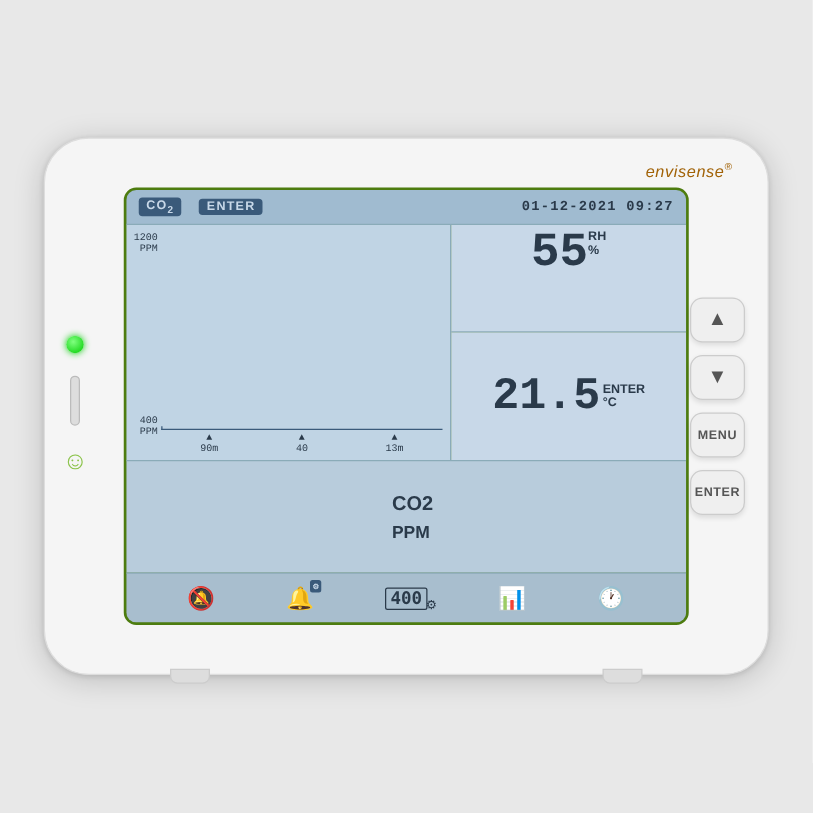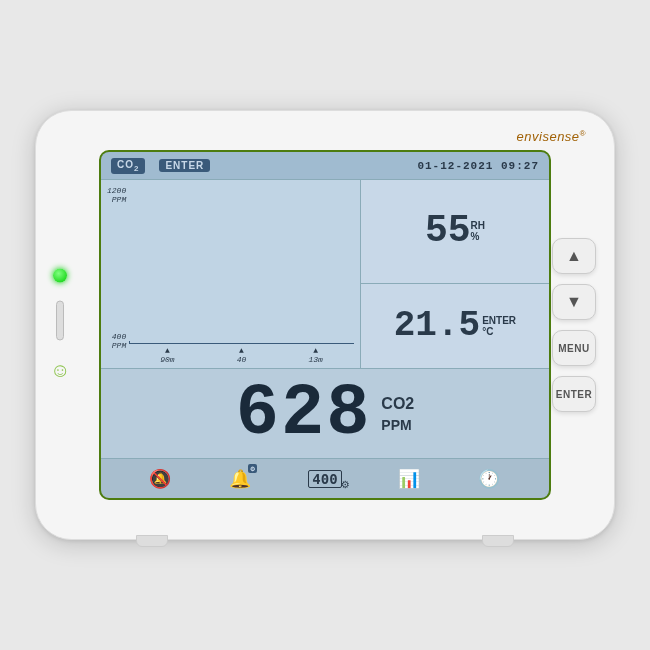--- a/index.html
+++ b/index.html
@@ -166,21 +166,20 @@
     }
 
     
     .chart-area {
       flex: 0 0 58%;
       border-right: 1px solid #8aabb8;
       padding: 6px 6px 4px 6px;
       display: flex;
       flex-direction: column;
       background: #c0d4e4;
-      font-style: italic;
     }
 
     .chart-wrapper {
       flex: 1;
       position: relative;
       display: flex;
       flex-direction: row;
       align-items: flex-end;
     }
 
@@ -239,23 +238,22 @@
     .info-panel {
       flex: 0 0 42%;
       display: flex;
       flex-direction: column;
     }
 
     .humidity-box {
       flex: 1;
       border-bottom: 1px solid #8aabb8;
       display: flex;
-      align-items: center;
-      justify-content: center;
-      padding: 22px 8px;
+      justify-content: center;
+      padding: 4px 8px;
       background: #c8d8e8;
     }
 
     .humidity-value {
       font-size: 38px;
       font-weight: bold;
       color: #2a3a4a;
       font-family: 'Courier New', monospace;
       line-height: 1;
     }
@@ -468,21 +466,20 @@
           <span class="temp-value">21.5</span>
           <div class="temp-unit">
             <span>ENTER</span>
             <span>°C</span>
           </div>
         </div>
       </div>
     </div>
 
     <div class="co2-display">
-      <span class="co2-big-number">628</span>
       <div class="co2-units">
         <span class="co2-label">CO2</span>
         <span class="co2-ppm">PPM</span>
       </div>
     </div>
 
     <div class="screen-bottom-bar">
       <div class="bottom-icon">🔕</div>
       <div class="bottom-icon" style="position:relative;">
         🔔<span class="icon-badge">⚙</span>

